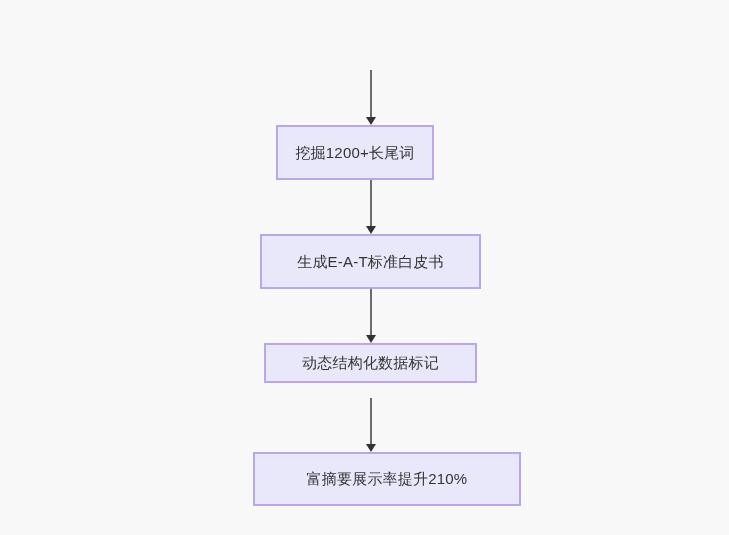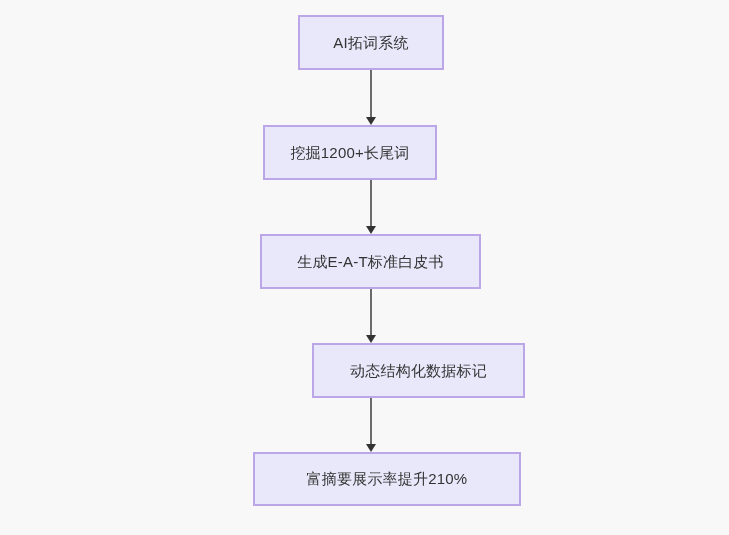--- a/index.html
+++ b/index.html
@@ -34,23 +34,23 @@
     line-height: 1.2;
     letter-spacing: 0.2px;
     white-space: nowrap;
     user-select: none;
   }
   .node-label {
     display: block;
   }
 
   .node-1 { left: 298px; top: 15px;  width: 146px; height: 55px; }
-  .node-2 { left: 263px; top: 125px; width: 174px; height: 55px; }
+  .node-2 { left: 276px; top: 125px; width: 158px; height: 55px; }
   .node-3 { left: 260px; top: 234px; width: 221px; height: 55px; }
-  .node-4 { left: 264px; top: 343px; width: 213px; height: 55px; margin-left: 48px; }
+  .node-4 { left: 264px; top: 343px; width: 213px; height: 40px; }
   .node-5 { left: 253px; top: 452px; width: 268px; height: 54px; }
 
   
   .edge {
     position: absolute;
     left: 370px;
     width: 2px;
     background: #6b6b6b;
   }
   .edge-1 { top: 70px;  height: 47px; }
@@ -70,23 +70,20 @@
   .arrow-1 { top: 117px; }
   .arrow-2 { top: 226px; }
   .arrow-3 { top: 335px; }
   .arrow-4 { top: 444px; }
 </style>
 </head>
 <body>
 
 <div id="flowchart-canvas">
 
-  <div class="node node-1">
-    <span class="node-label">AI拓词系统</span>
-  </div>
 
   <div class="edge edge-1"></div>
   <div class="arrowhead arrow-1"></div>
 
   <div class="node node-2">
     <span class="node-label">挖掘1200+长尾词</span>
   </div>
 
   <div class="edge edge-2"></div>
   <div class="arrowhead arrow-2"></div>

